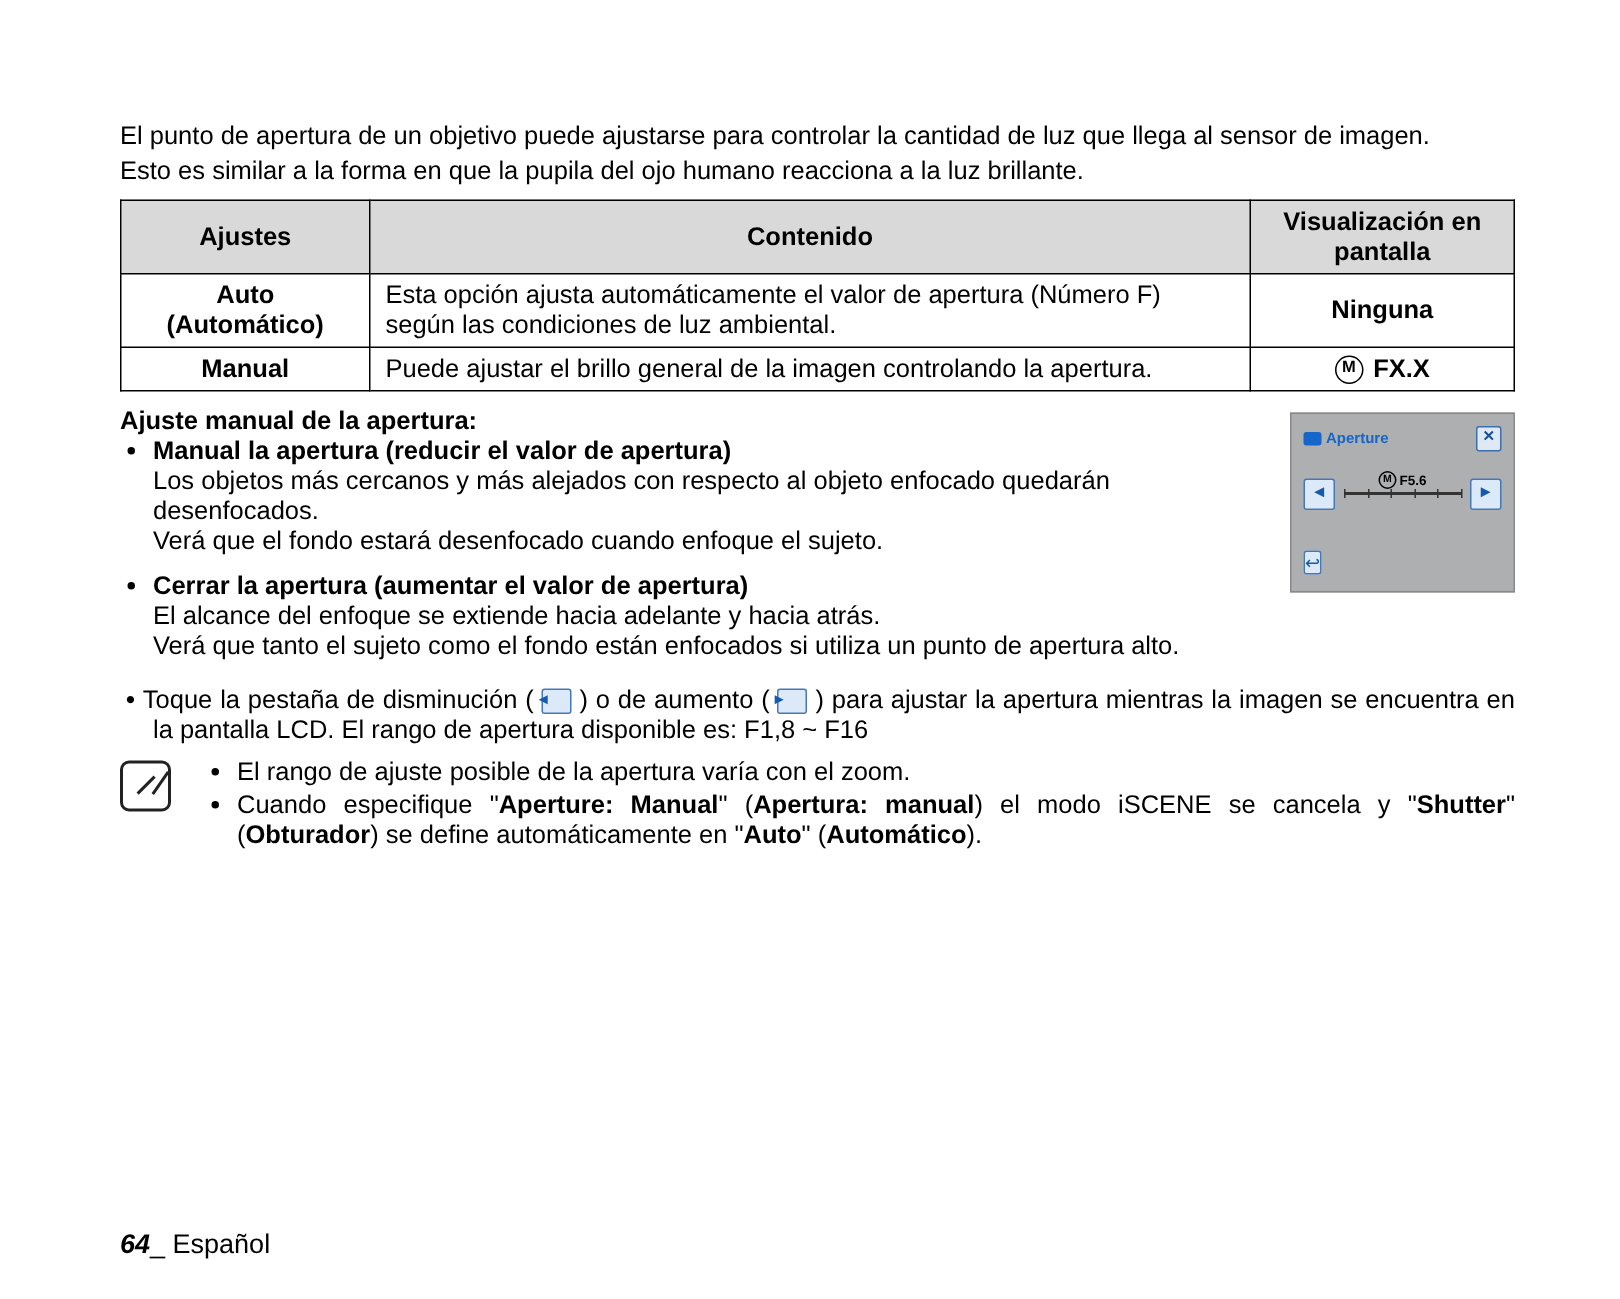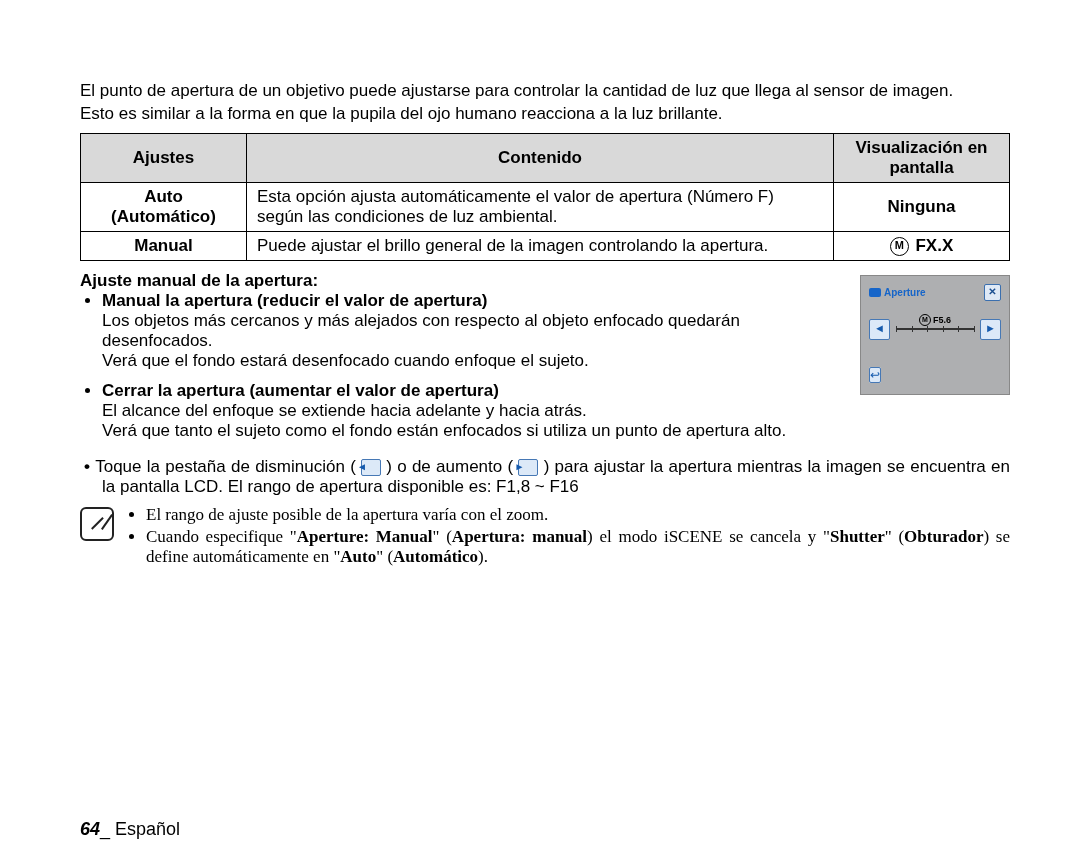--- a/index.html
+++ b/index.html
@@ -217,24 +217,23 @@
     border-radius:2px;
     color:#155aad;
     font-size:10px;
     line-height:13px;
     text-align:center;
     vertical-align:middle;
   }
 
   .note-box{
     display:flex;
-    gap:12px;
+    gap:24px;
     margin-top:8px;
     margin-left:0;
-    font-family:Liberation Serif, serif;
   }
   .note-icon{
     width:30px;height:30px;
     border:2px solid #222;
     border-radius:6px;
     flex-shrink:0;
     position:relative;
     margin-top:2px;
     font-style:italic;
     font-family: Georgia, serif;

